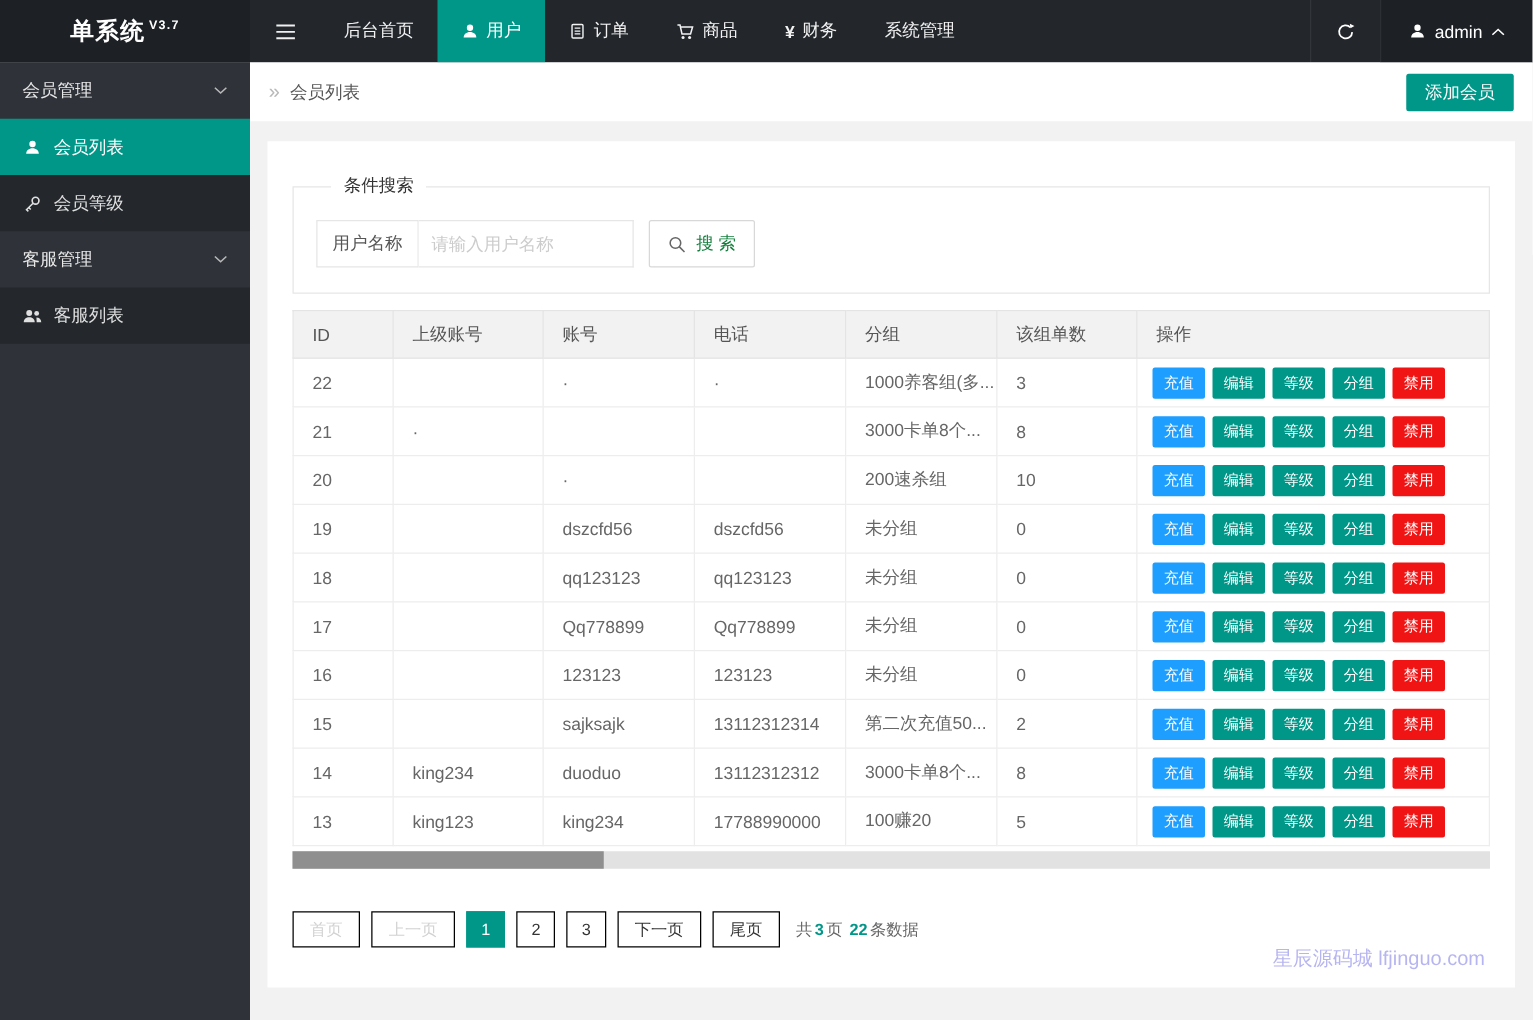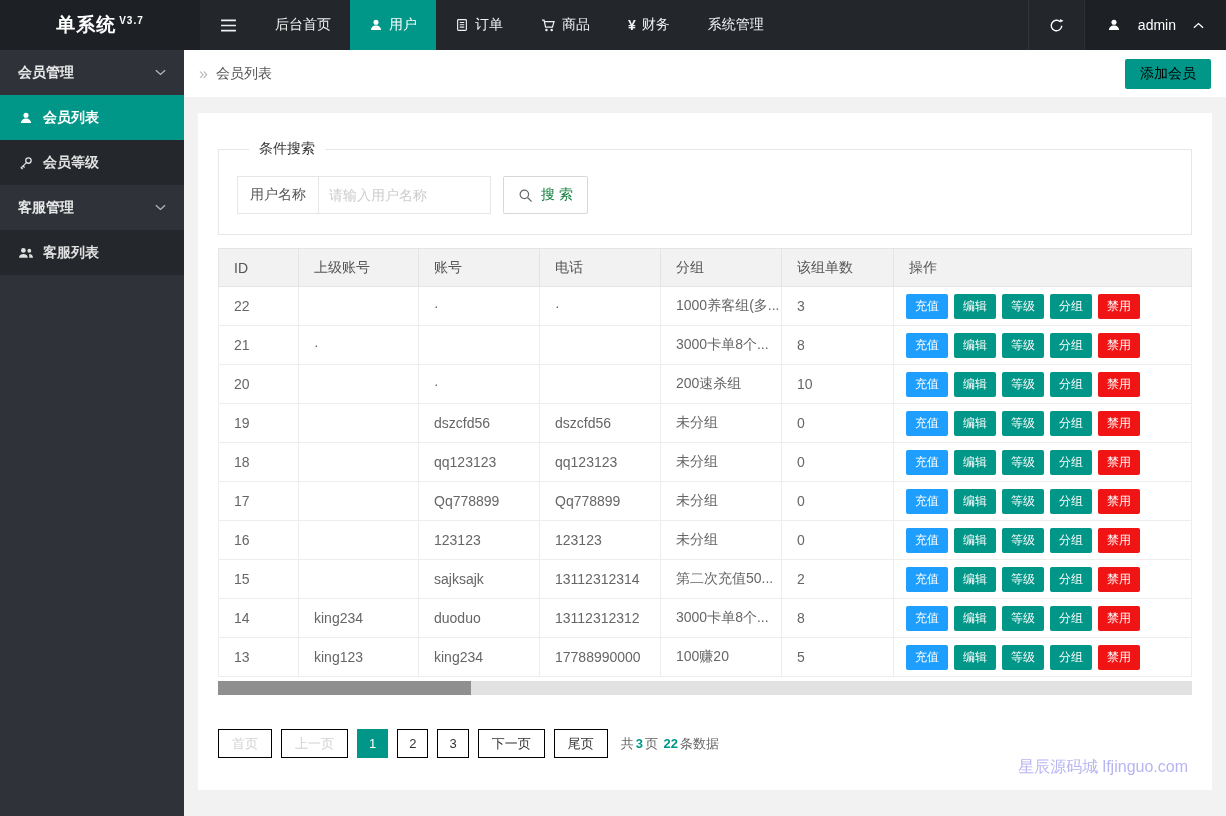--- a/index.html
+++ b/index.html
@@ -11,35 +11,35 @@
 .logo{width:200px;background:#1d2126;display:flex;align-items:center;justify-content:center;font-size:19px;font-weight:bold;letter-spacing:1px;}
 .logo sup{font-size:10px;font-weight:bold;margin:-9px 0 0 3px;}
 .hamburger{width:56px;display:flex;align-items:center;justify-content:center;cursor:pointer;color:#f0f0f0;}
 .topnav{display:flex;align-items:stretch;}
 .topnav-item{display:flex;align-items:center;gap:6px;padding:0 19px;font-size:14px;cursor:pointer;color:#f2f2f2;}
 .topnav-item.active{background:#009688;color:#fff;text-align:center;}
 .icon{display:inline-flex;align-items:center;}
 .yen{font-size:14px;font-weight:bold;}
 .topbar-right{margin-left:auto;display:flex;align-items:stretch;}
 .refresh-btn{width:56px;display:flex;align-items:center;justify-content:center;cursor:pointer;border-left:1px solid rgba(255,255,255,.07);}
-.admin-box{display:flex;align-items:center;gap:17px;padding:0 22px;cursor:pointer;background:#1d2126;font-size:14px;border-left:1px solid rgba(255,255,255,.07);}
+.admin-box{display:flex;align-items:center;gap:7px;padding:0 22px;cursor:pointer;background:#1d2126;font-size:14px;border-left:1px solid rgba(255,255,255,.07);}
 
 .layout{display:flex;height:766px;}
-.sidebar{width:184px;background:#2f3339;flex-shrink:0;font-weight:bold;}
+.sidebar{width:200px;background:#2f3339;flex-shrink:0;}
 .side-group{height:45px;display:flex;align-items:center;padding:0 18px;color:#e8e8e8;font-size:14px;cursor:pointer;}
 .side-group .chev{margin-left:auto;color:#b8b8b8;}
 .side-item{height:45px;display:flex;align-items:center;gap:9px;padding:0 18px;background:#24282d;color:#e0e0e0;font-size:14px;cursor:pointer;}
 .side-item.active{background:#009688;color:#fff;}
 .side-item .icon{width:16px;justify-content:center;}
 
 .main{flex:1;display:flex;flex-direction:column;background:#f2f2f2;overflow:hidden;}
 .breadcrumb-bar{height:47px;background:#fff;display:flex;align-items:center;padding:0 15px;flex-shrink:0;}
 .bc-arrow{color:#b9b9b9;font-size:16px;margin-right:8px;}
 .bc-cur{color:#555;font-size:14px;}
-.add-btn{margin-left:auto;background:#009688;color:#000000;border:0;height:30px;padding:0 15px;font-size:14px;border-radius:2px;cursor:pointer;font-family:inherit;}
+.add-btn{margin-left:auto;background:#009688;color:#ffffff;border:0;height:30px;padding:0 15px;font-size:14px;border-radius:2px;cursor:pointer;font-family:inherit;}
 .content{padding:16px 14px;flex:1;}
 .card{background:#fff;min-height:677px;padding:27px 20px 20px;position:relative;}
 
 .search-box{border:1px solid #e6e6e6;padding:10px 18px 20px;margin-bottom:13px;}
 .search-box legend{font-size:14px;color:#333;padding:0 10px;margin-left:12px;}
 .search-row{display:flex;align-items:center;margin-top:8px;}
 .search-label{height:38px;display:flex;align-items:center;padding:0 12px;border:1px solid #e6e6e6;font-size:14px;color:#555;background:#fff;}
 .search-input{height:38px;width:172px;border:1px solid #e6e6e6;border-left:none;padding:0 10px;font-size:14px;color:#666;outline:none;font-family:Liberation Sans, sans-serif;}
 .search-input::placeholder{color:#ccc;}
 .search-btn{height:38px;margin-left:12px;display:flex;align-items:center;gap:8px;padding:0 14px;background:#fff;border:1px solid #d8d8d8;font-size:14px;color:#15803d;cursor:pointer;border-radius:2px;font-family:inherit;}

